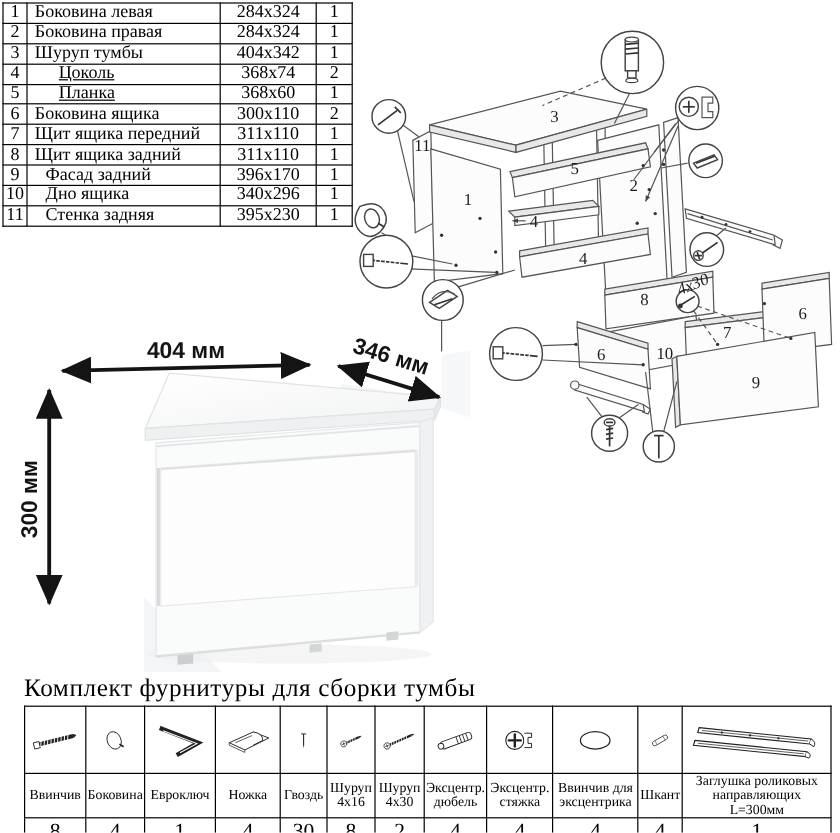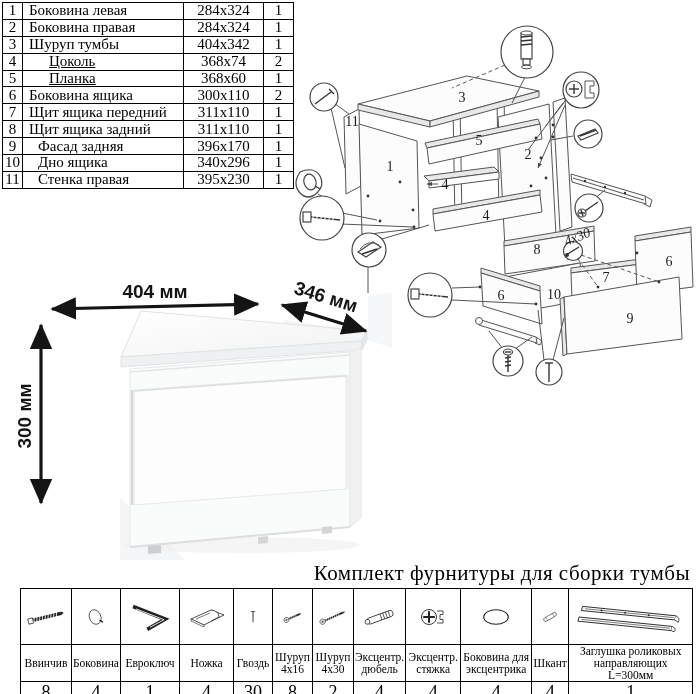--- a/index.html
+++ b/index.html
@@ -7,21 +7,21 @@
           font-family:"Liberation Serif","DejaVu Serif",serif;color:#000;}
   
   #parts-table{position:absolute;left:2px;top:2px;border-collapse:collapse;table-layout:fixed;}
   #parts-table td{border:1.5px solid #000;font-size:15px;line-height:1;height:15.9px;
                   padding:0 3px;white-space:nowrap;overflow:hidden;}
   #parts-table td.c{text-align:center;padding:0;}
   #parts-table td.name{padding-left:6px;}
   #parts-table tr.ind2 td.name{padding-left:26px;text-decoration:underline;}
   #parts-table tr.ind1 td.name{padding-left:15px;}
   
-  #hw-title{position:absolute;left:20px;top:561px;width:670px;text-align:right;
+  #hw-title{position:absolute;left:20px;top:561px;width:670px;text-align:left;
             font-size:21px;letter-spacing:.5px;}
   #hw-table{position:absolute;left:20px;top:588px;border-collapse:collapse;table-layout:fixed;}
   #hw-table td{border:1.5px solid #000;padding:0;text-align:center;vertical-align:middle;}
   #hw-table tr.icons td{height:55px;}
   #hw-table tr.names td{height:23px;font-size:11.5px;line-height:1.05;padding:0 1px;}
   #hw-table tr.qty td{height:21px;font-size:18px;}
   #hw-table svg{display:block;margin:0 auto;}
   
   #draw{position:absolute;left:0;top:0;}
   .panel{fill:#fcfcfc;stroke:#555;stroke-width:1;}
@@ -344,33 +344,33 @@
           <td class="c">1</td>
         </tr>
     <tr>
           <td class="c">8</td>
           <td class="name">Щит ящика задний</td>
           <td class="c">311x110</td>
           <td class="c">1</td>
         </tr>
     <tr class="ind1">
           <td class="c">9</td>
-          <td class="name">Фасад задняя</td>
+          <td class="name">Фасад задний</td>
           <td class="c">396x170</td>
           <td class="c">1</td>
         </tr>
     <tr class="ind1">
           <td class="c">10</td>
           <td class="name">Дно ящика</td>
           <td class="c">340x296</td>
           <td class="c">1</td>
         </tr>
     <tr class="ind1">
           <td class="c">11</td>
-          <td class="name">Стенка правая</td>
+          <td class="name">Стенка задняя</td>
           <td class="c">395x230</td>
           <td class="c">1</td>
         </tr>
   </tbody>
 </table>
 
 <div id="hw-title">Комплект фурнитуры для сборки тумбы</div>
 
 <table id="hw-table">
   <colgroup>
@@ -526,21 +526,21 @@
   <tr class="names">
     <td>Ввинчив</td>
     <td>Боковина</td>
     <td>Евроключ</td>
     <td>Ножка</td>
     <td>Гвоздь</td>
     <td>Шуруп 4x16</td>
     <td>Шуруп 4x30</td>
     <td>Эксцентр. дюбель</td>
     <td>Эксцентр. стяжка</td>
-    <td>Боковина для эксцентрика</td>
+    <td>Ввинчив для эксцентрика</td>
     <td>Шкант</td>
     <td>Заглушка роликовых направляющих L=300мм</td>
   </tr>
   <tr class="qty">
     <td>8</td>
     <td>4</td>
     <td>1</td>
     <td>4</td>
     <td>30</td>
     <td>8</td>

